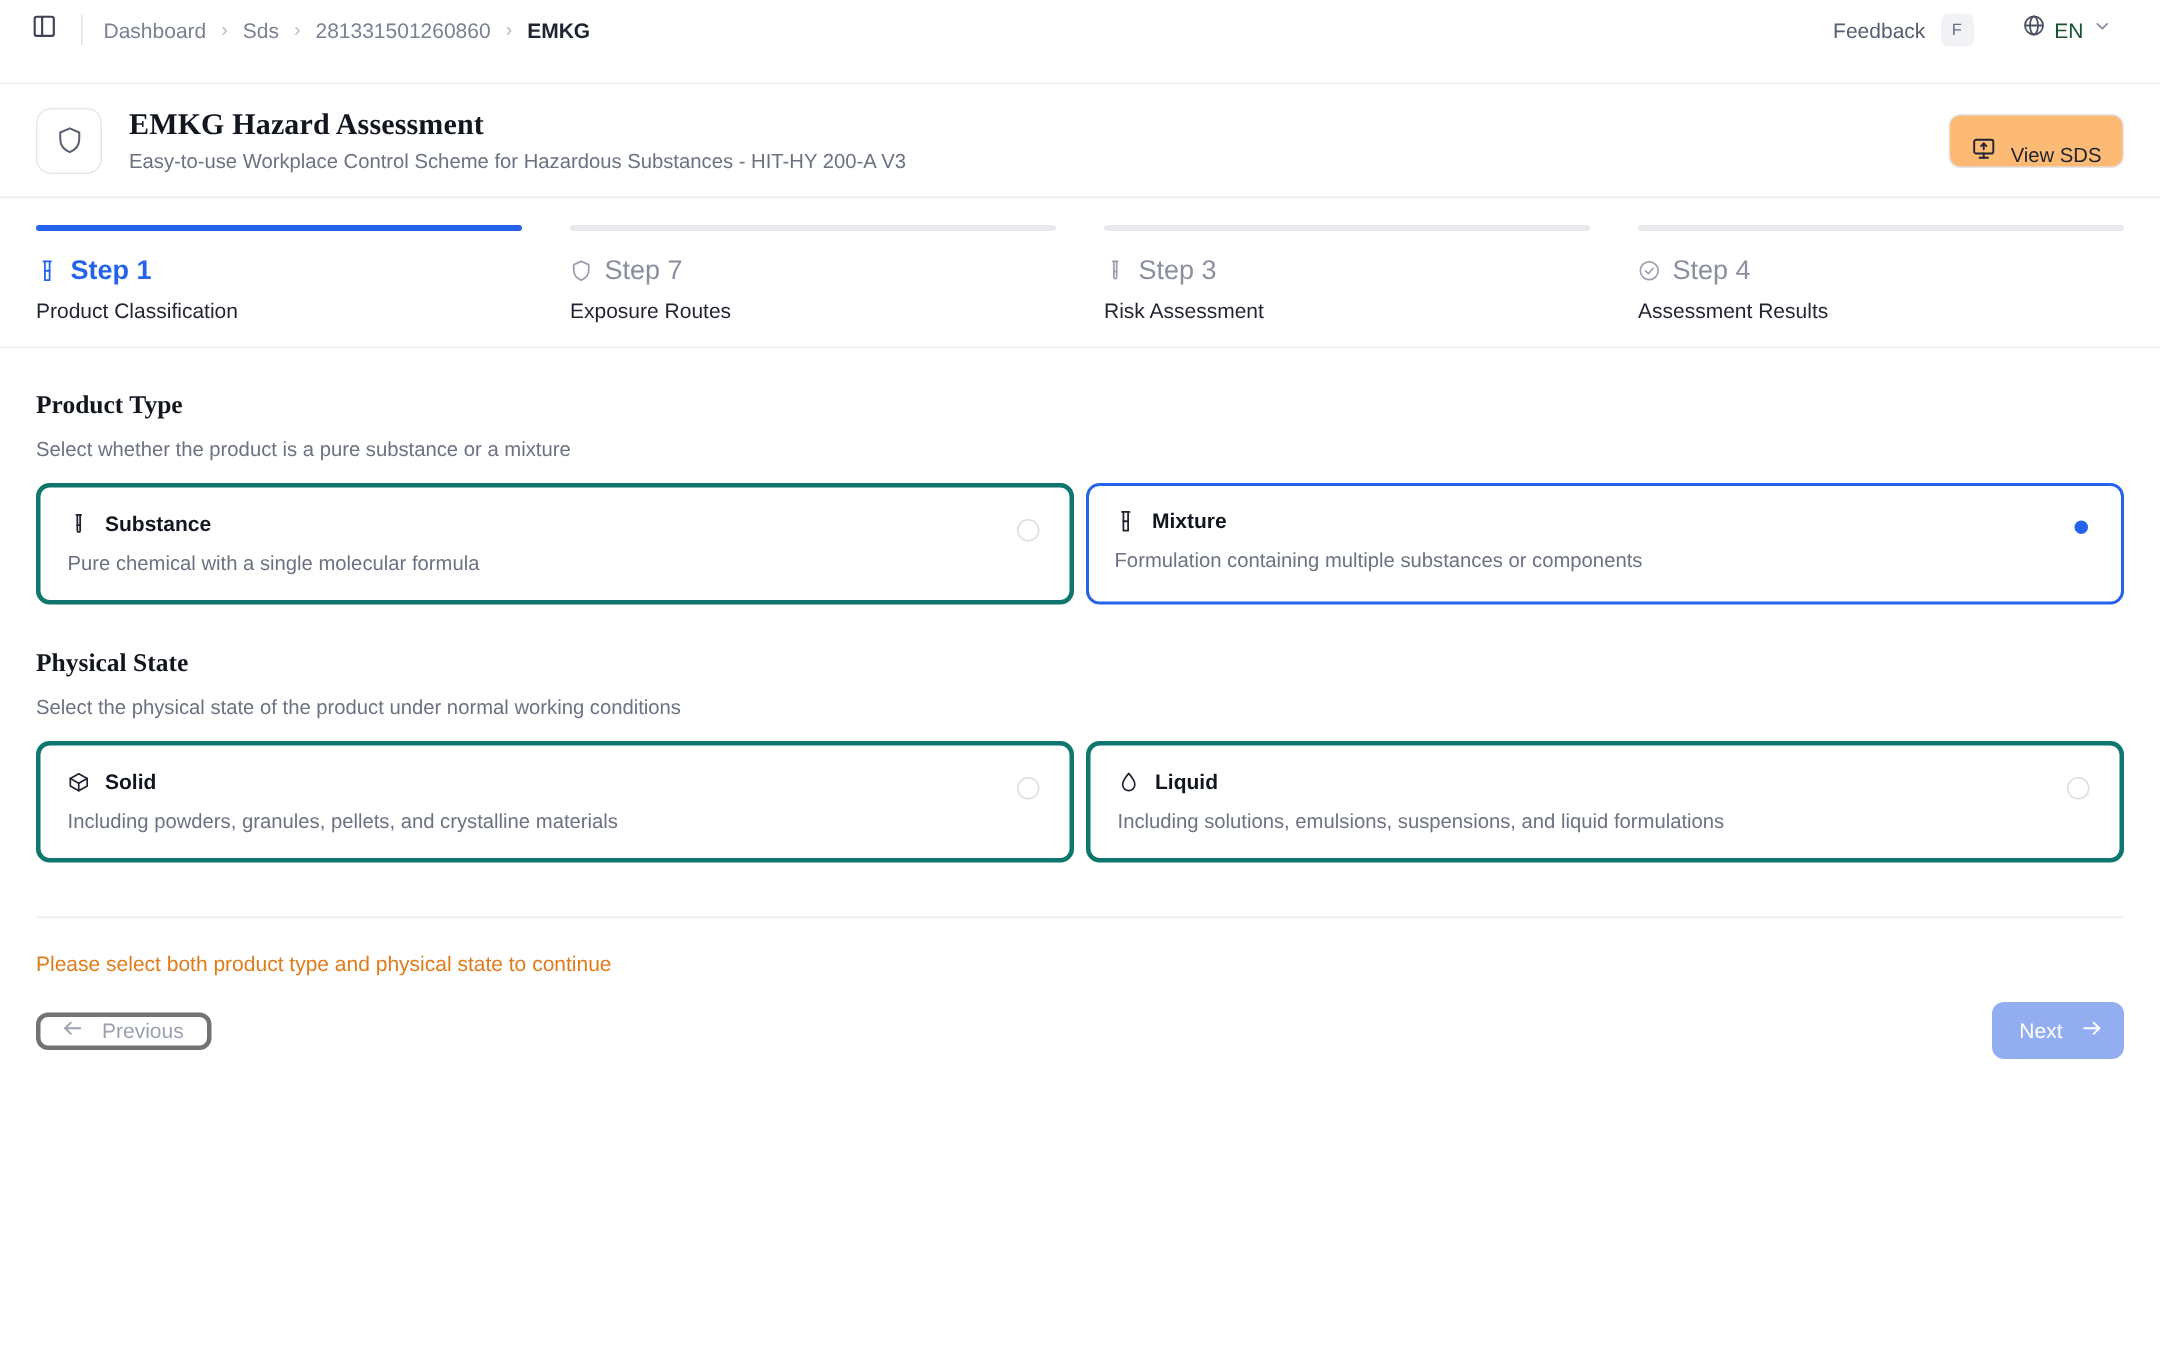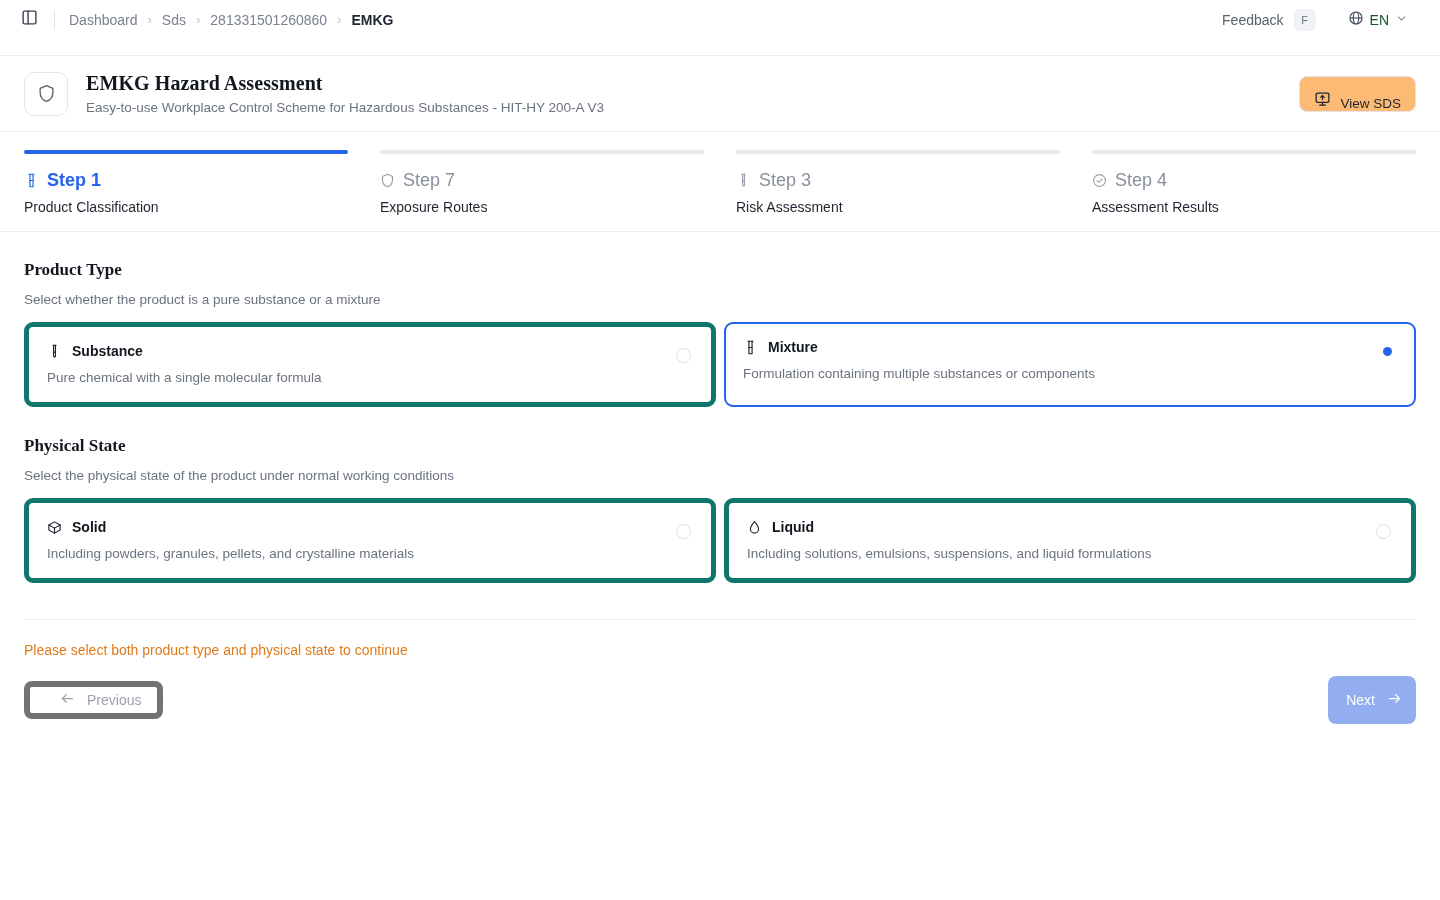--- a/index.html
+++ b/index.html
@@ -107,21 +107,21 @@
     font-size: 17px; font-weight: 700; color: #12161f;
   }
   .section-desc { font-size: 13.5px; color: #6b7280; margin-top: 12px; }
 
   .card-grid {
     display: grid; grid-template-columns: 1fr 1fr; gap: 8px;
     margin-top: 15px;
   }
   .opt-card {
     position: relative;
-    border: 5px solid #0f766e; border-radius: 9px;
+    border: 3px solid #0f766e; border-radius: 9px;
     background: #fff;
     padding: 16px 18px 17px 18px;
     cursor: pointer;
     min-height: 76px;
   }
   .opt-card.selected {
     border: 2px solid #2563eb;
     padding: 15px 17px 16px 17px;
   }
   .opt-head { display: flex; align-items: center; gap: 10px; }
@@ -144,29 +144,29 @@
   .validation {
     font-size: 14px; color: #e07b1a; margin-top: 22px;
   }
 
   .footer {
     display: flex; align-items: center;
     margin-top: 18px; padding-bottom: 40px;
   }
   .btn-prev {
     display: flex; align-items: center; gap: 12px;
-    height: 38px; padding: 0 16px 0 30px;
-    border: 6px solid #737373; border-radius: 8px;
+    height: 25px; padding: 0 16px 0 14px;
+    border: 3px solid #737373; border-radius: 8px;
     background: #fff; color: #9ba1ae;
     font-size: 14px; cursor: not-allowed;
   }
   .btn-next {
     margin-left: auto;
     display: flex; align-items: center; gap: 12px;
-    height: 48px; padding: 0 14px 0 18px;
+    height: 38px; padding: 0 14px 0 18px;
     border: none; border-radius: 8px;
     background: #93aef0; color: #ffffff;
     font-size: 14px; cursor: not-allowed;
   }
 </style>
 </head>
 <body>
 
 <div class="topbar">
   <div class="panel-toggle">

